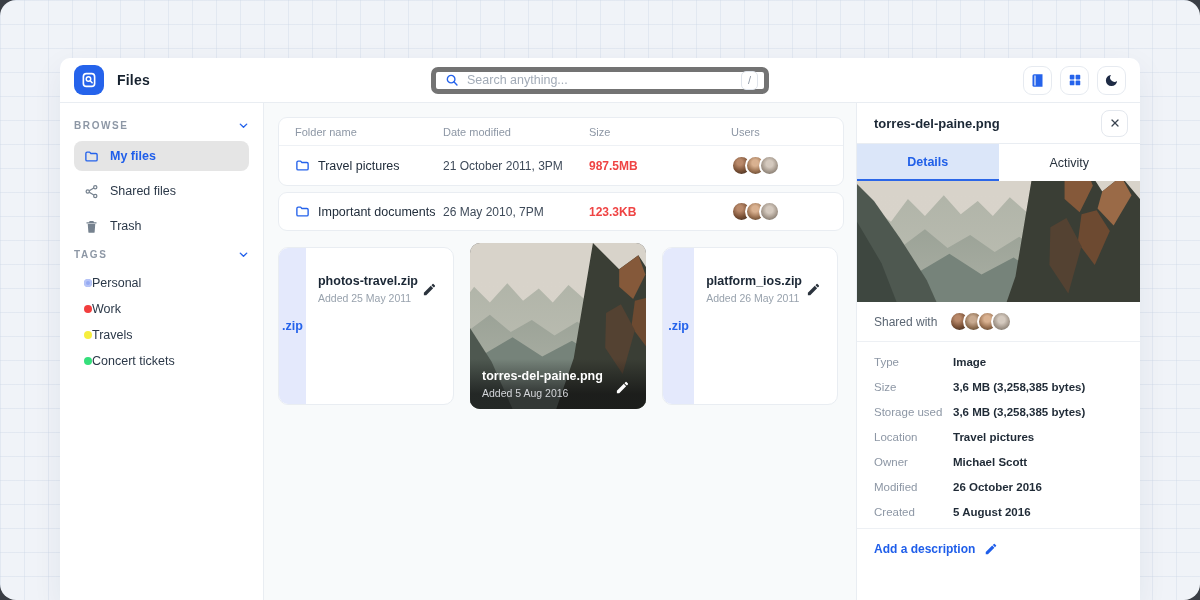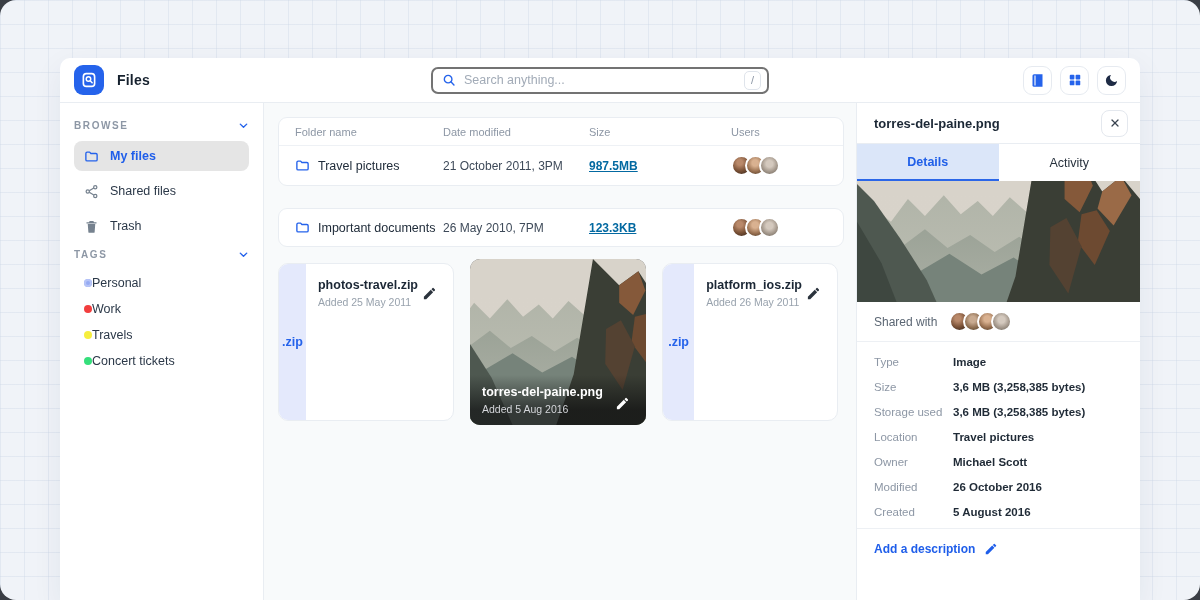--- a/index.html
+++ b/index.html
@@ -29,21 +29,21 @@
     display: flex; align-items: center; padding: 0 14px; position: relative;
   }
   .logo-tile {
     width: 30px; height: 30px; border-radius: 9px; background: #2563eb;
     display: flex; align-items: center; justify-content: center; margin-right: 13px;
     cursor: pointer;
   }
   .app-title { font-size: 14px; font-weight: 700; color: #16212e; letter-spacing: .2px; }
   .search-box {
     position: absolute; left: 50%; transform: translateX(-50%);
-    width: 338px; height: 27px; border: 2px solid #737373; border-radius: 7px;
+    width: 338px; height: 27px; border: 5px solid #737373; border-radius: 7px;
     display: flex; align-items: center; padding: 0 6px 0 9px; background: #fff;
   }
   .search-box input {
     border: none; outline: none; flex: 1; font-size: 12.5px; color: #334150;
     font-family: "Liberation Sans", sans-serif; margin-left: 8px; background: transparent;
   }
   .search-box input::placeholder { color: #a2abb7; }
   .kbd-shortcut {
     min-width: 17px; height: 19px; border: 1px solid #dfe4eb; border-radius: 5px;
     font-size: 11px; color: #8d97a5; display: flex; align-items: center; justify-content: center;
@@ -73,37 +73,37 @@
   .dot-concert { background: #35df7b; }
   
   .main { flex: 1; background: #f8fafb; padding: 14px 12px 14px 14px; min-width: 0; }
   .table-card { background: #fff; border: 1px solid #e9edf2; border-radius: 9px; overflow: hidden; }
   .t-grid { display: grid; grid-template-columns: 148px 146px 142px 1fr; align-items: center; padding: 0 16px; }
   .t-head { height: 28px; border-bottom: 1px solid #eef1f5; }
   .t-head span { font-size: 11px; color: #8d97a5; }
   .t-row { height: 39px; }
   .t-name { display: flex; align-items: center; gap: 8px; font-size: 12.5px; color: #212d3b; }
   .t-date { font-size: 12px; color: #3e4a59; }
-  .t-size { font-size: 12px; font-weight: 700; color: #0369a1; text-decoration: underline; }
-  .row-card { margin-top: 22px; background: #fff; border: 1px solid #e9edf2; border-radius: 9px; }
+  .t-size { font-size: 12px; font-weight: 700; color: #ef4444; }
+  .row-card { margin-top: 6px; background: #fff; border: 1px solid #e9edf2; border-radius: 9px; }
   .avatar-stack { display: flex; padding-left: 7px; }
   .avatar { width: 21px; height: 21px; border-radius: 50%; border: 2px solid #fff; margin-left: -7px; }
   .av1 { background: radial-gradient(circle at 40% 32%, #b9896a 18%, #7a5136 55%, #33241a 96%); }
   .av2 { background: radial-gradient(circle at 48% 35%, #d9b190 22%, #9c7353 58%, #4e3824 96%); }
   .av3 { background: radial-gradient(circle at 50% 40%, #d4c9be 25%, #a2968a 60%, #6e655c 96%); }
   .av4 { background: radial-gradient(circle at 45% 38%, #c8aa90 22%, #8f6f52 58%, #463723 96%); }
   
   .cards-row { display: flex; gap: 16px; margin-top: 12px; align-items: center; }
   .file-card {
     width: 176px; height: 158px; background: #fff; border: 1px solid #e9edf2;
     border-radius: 10px; overflow: hidden; display: flex; flex-direction: row;
   }
   .zip-top { flex: 1; background: #e4e9fc; display: flex; align-items: center; justify-content: center; }
   .zip-badge { font-size: 12.5px; font-weight: 700; color: #2563eb; }
-  .card-footer { height: 57px; padding: 10px 12px 9px 12px; display: flex; align-items: center; }
+  .card-footer { height: 57px; padding: 10px 12px 9px 12px; display: flex; align-items: center; margin-top: 12px; }
   .card-meta { flex: 1; min-width: 0; }
   .card-name { font-size: 12.5px; font-weight: 700; color: #1b2735; white-space: nowrap; }
   .card-added { font-size: 10.5px; color: #98a2ad; margin-top: 4px; }
   .pencil-btn { background: none; border: none; cursor: pointer; display: flex; padding: 4px; }
   .image-card {
     width: 176px; height: 166px; border-radius: 10px; overflow: hidden; position: relative;
     background: #555; cursor: pointer;
   }
   .image-card svg.mtn { position: absolute; inset: 0; width: 100%; height: 100%; }
   .image-overlay {

